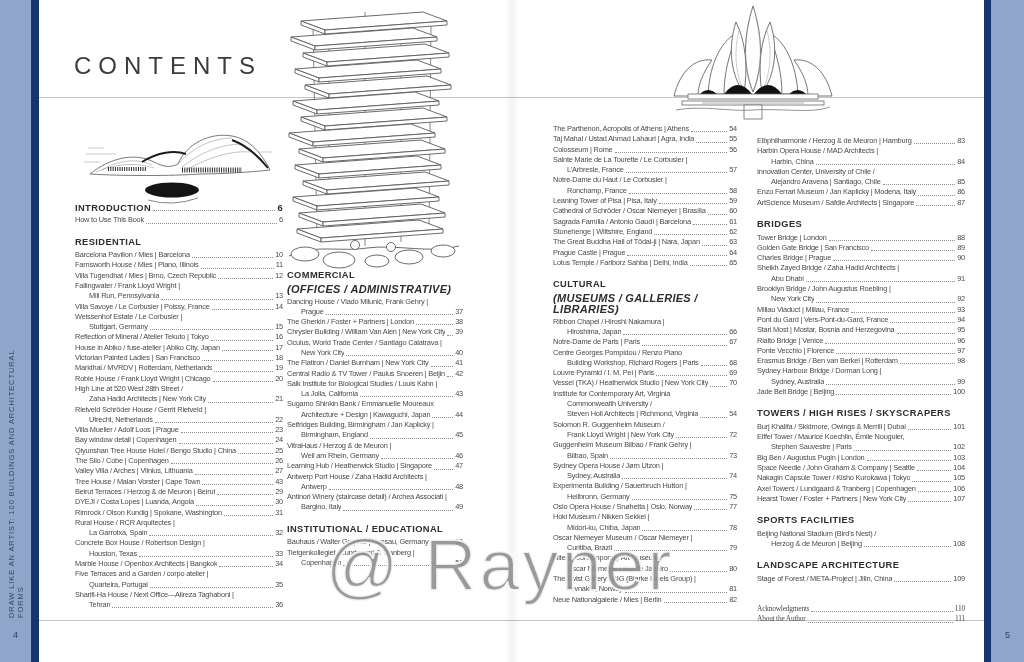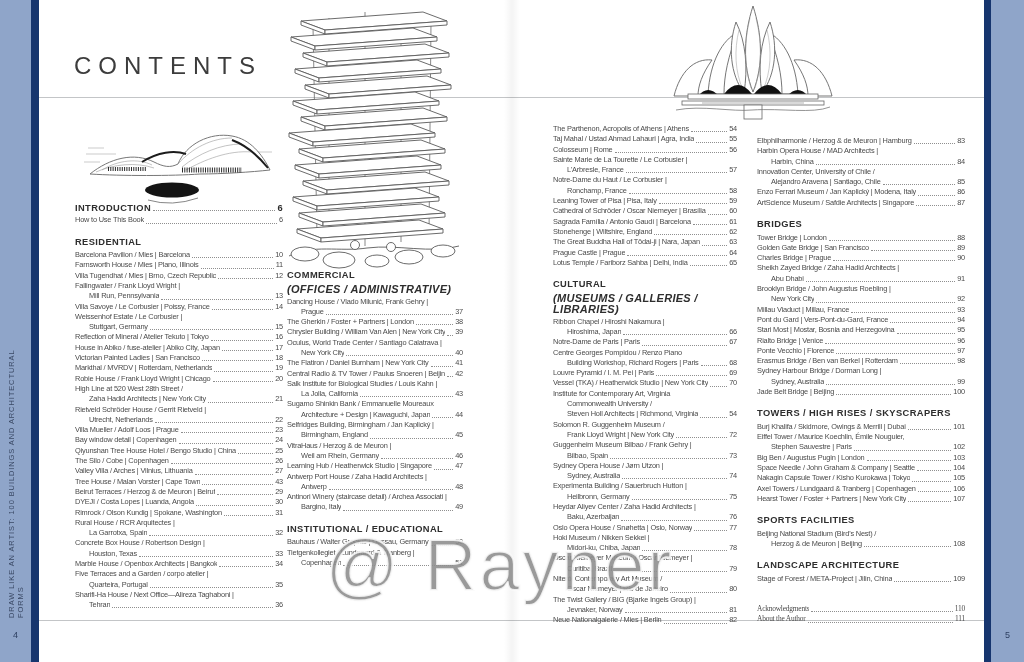--- a/index.html
+++ b/index.html
@@ -685,28 +685,20 @@
       </div>
       <div class="toc-entry">
         <div class="toc-line">Experimenta Building / Sauerbruch Hutton |</div>
         <div class="toc-line indent">
           <span class="t">Heilbronn, Germany</span>
           <span class="dots"></span>
           <span class="pg">75</span>
         </div>
       </div>
       <div class="toc-entry">
-        <div class="toc-line">Heydar Aliyev Center / Zaha Hadid Architects |</div>
-        <div class="toc-line indent">
-          <span class="t">Baku, Azerbaijan</span>
-          <span class="dots"></span>
-          <span class="pg">76</span>
-        </div>
-      </div>
-      <div class="toc-entry">
         <div class="toc-line">
           <span class="t">Oslo Opera House / Snøhetta | Oslo, Norway</span>
           <span class="dots"></span>
           <span class="pg">77</span>
         </div>
       </div>
       <div class="toc-entry">
         <div class="toc-line">Hoki Museum / Nikken Sekkei |</div>
         <div class="toc-line indent">
           <span class="t">Midori-ku, Chiba, Japan</span>

